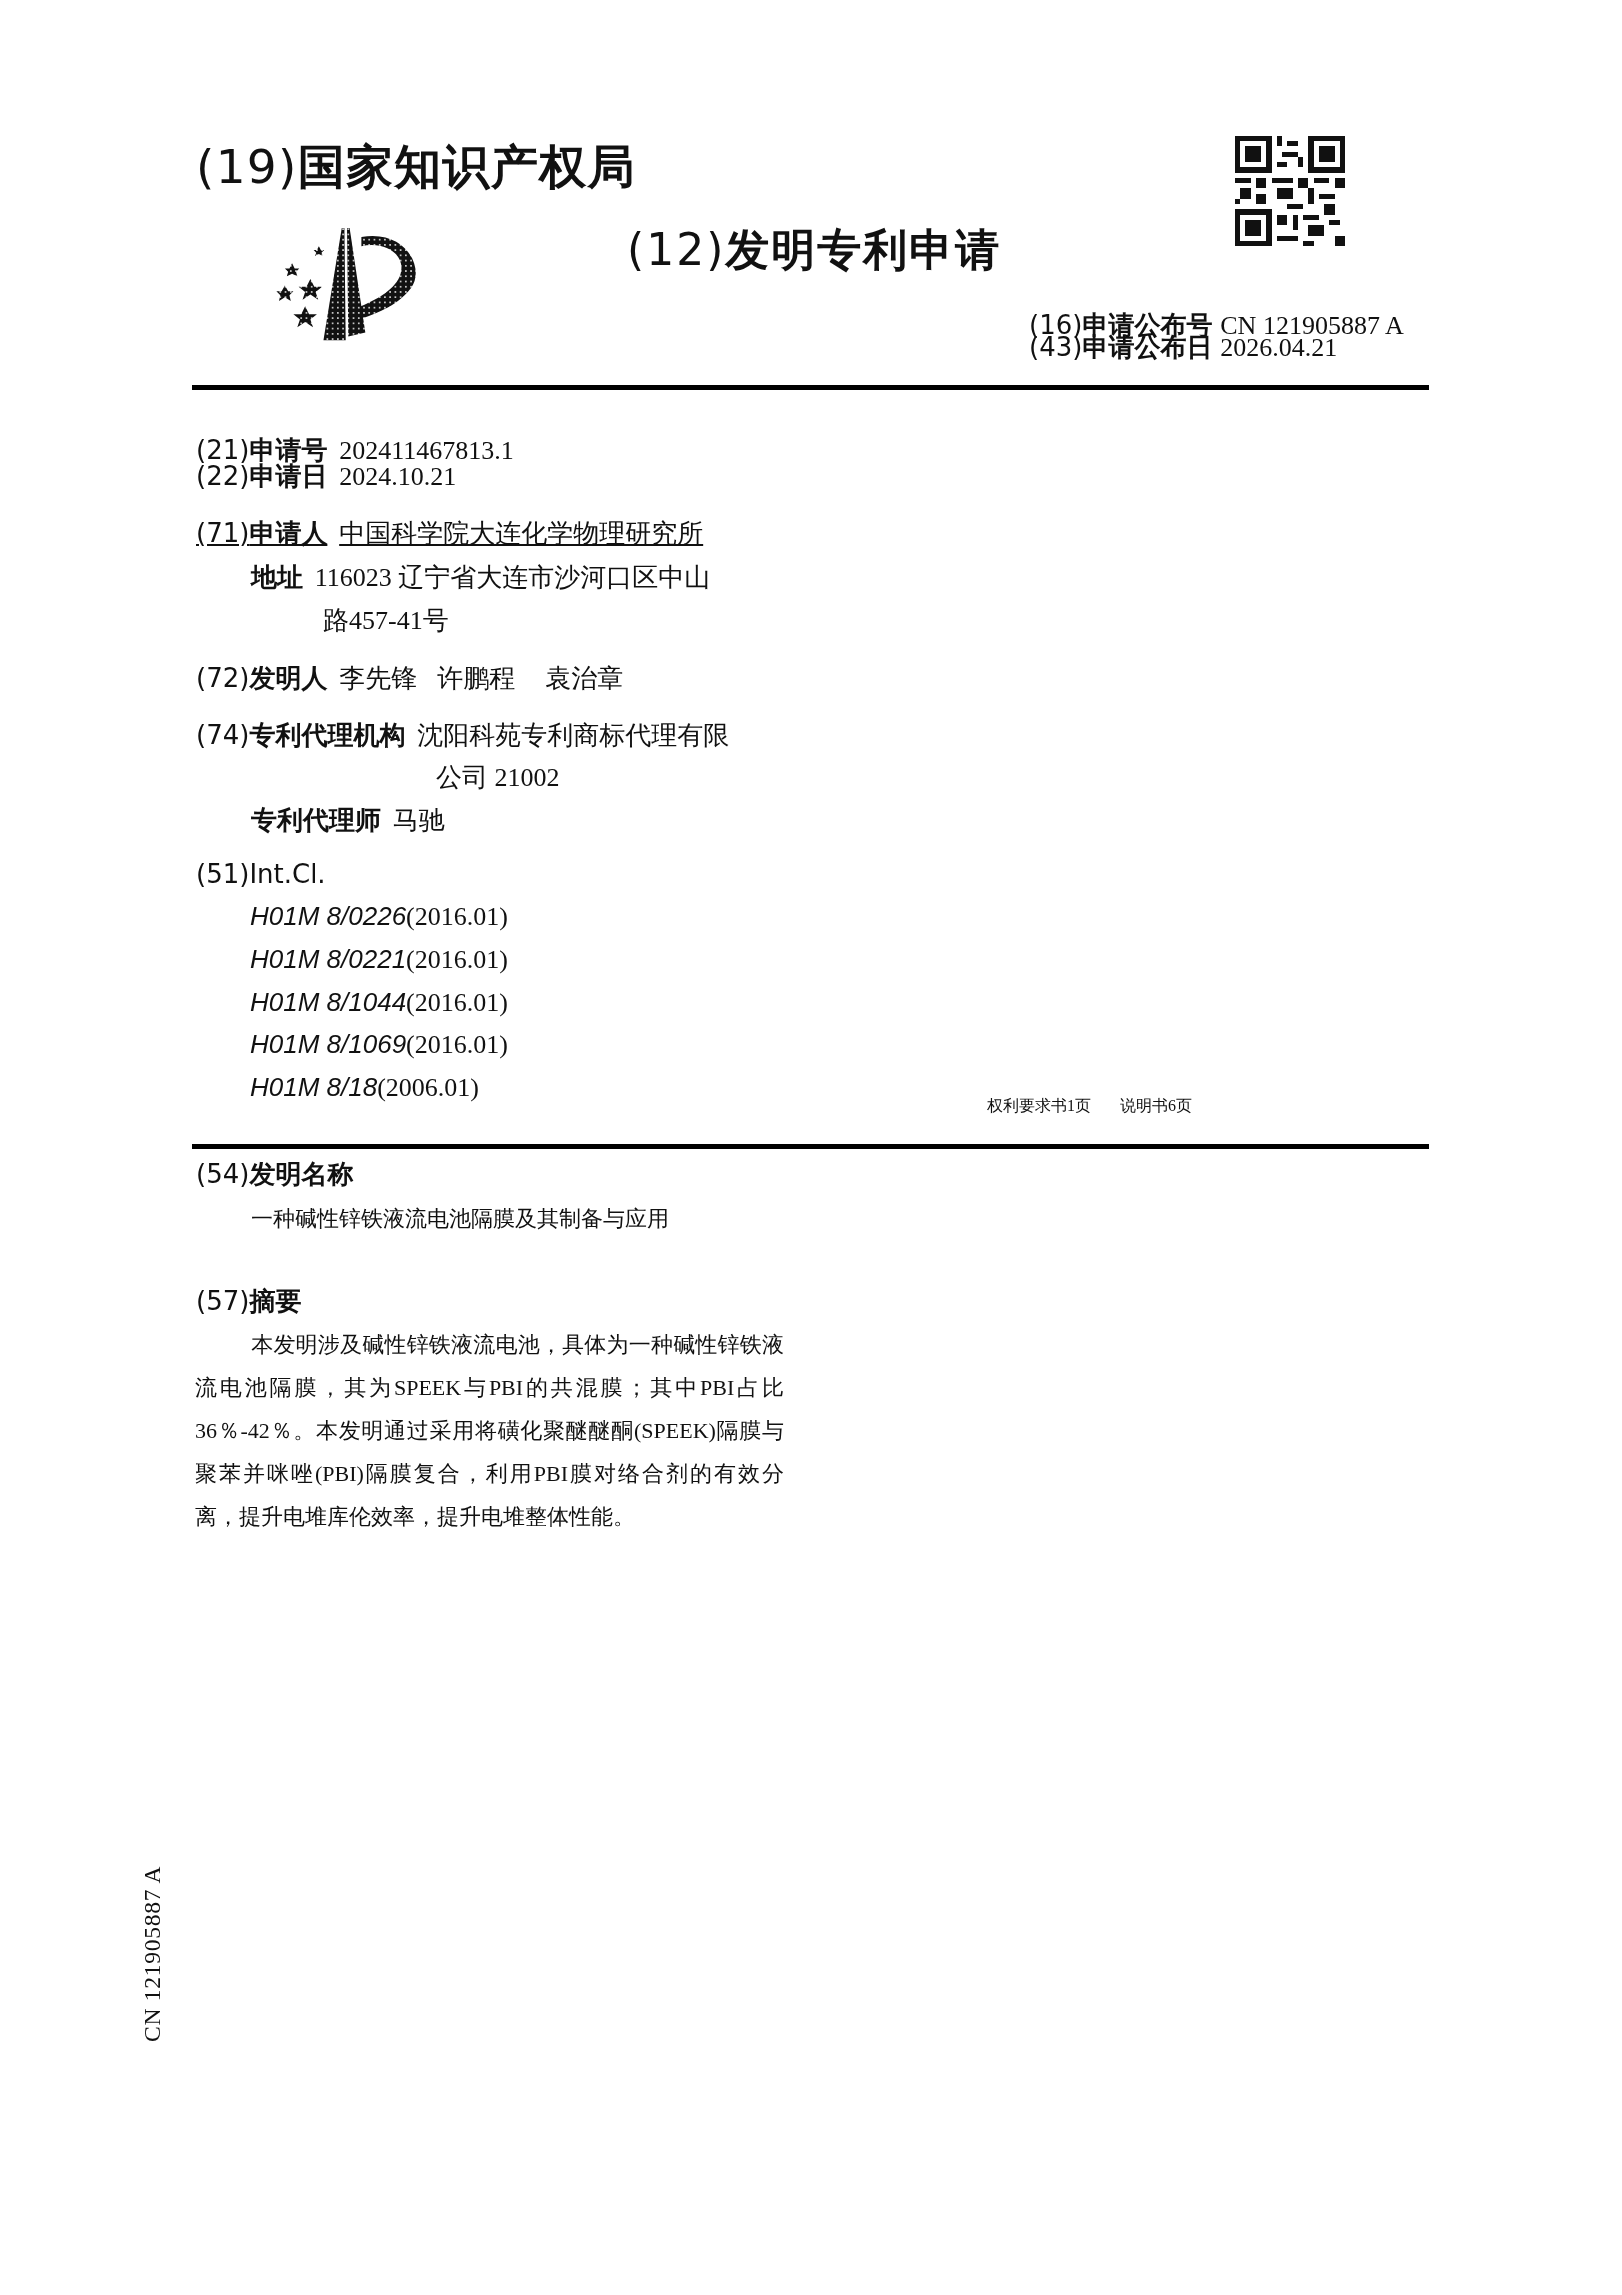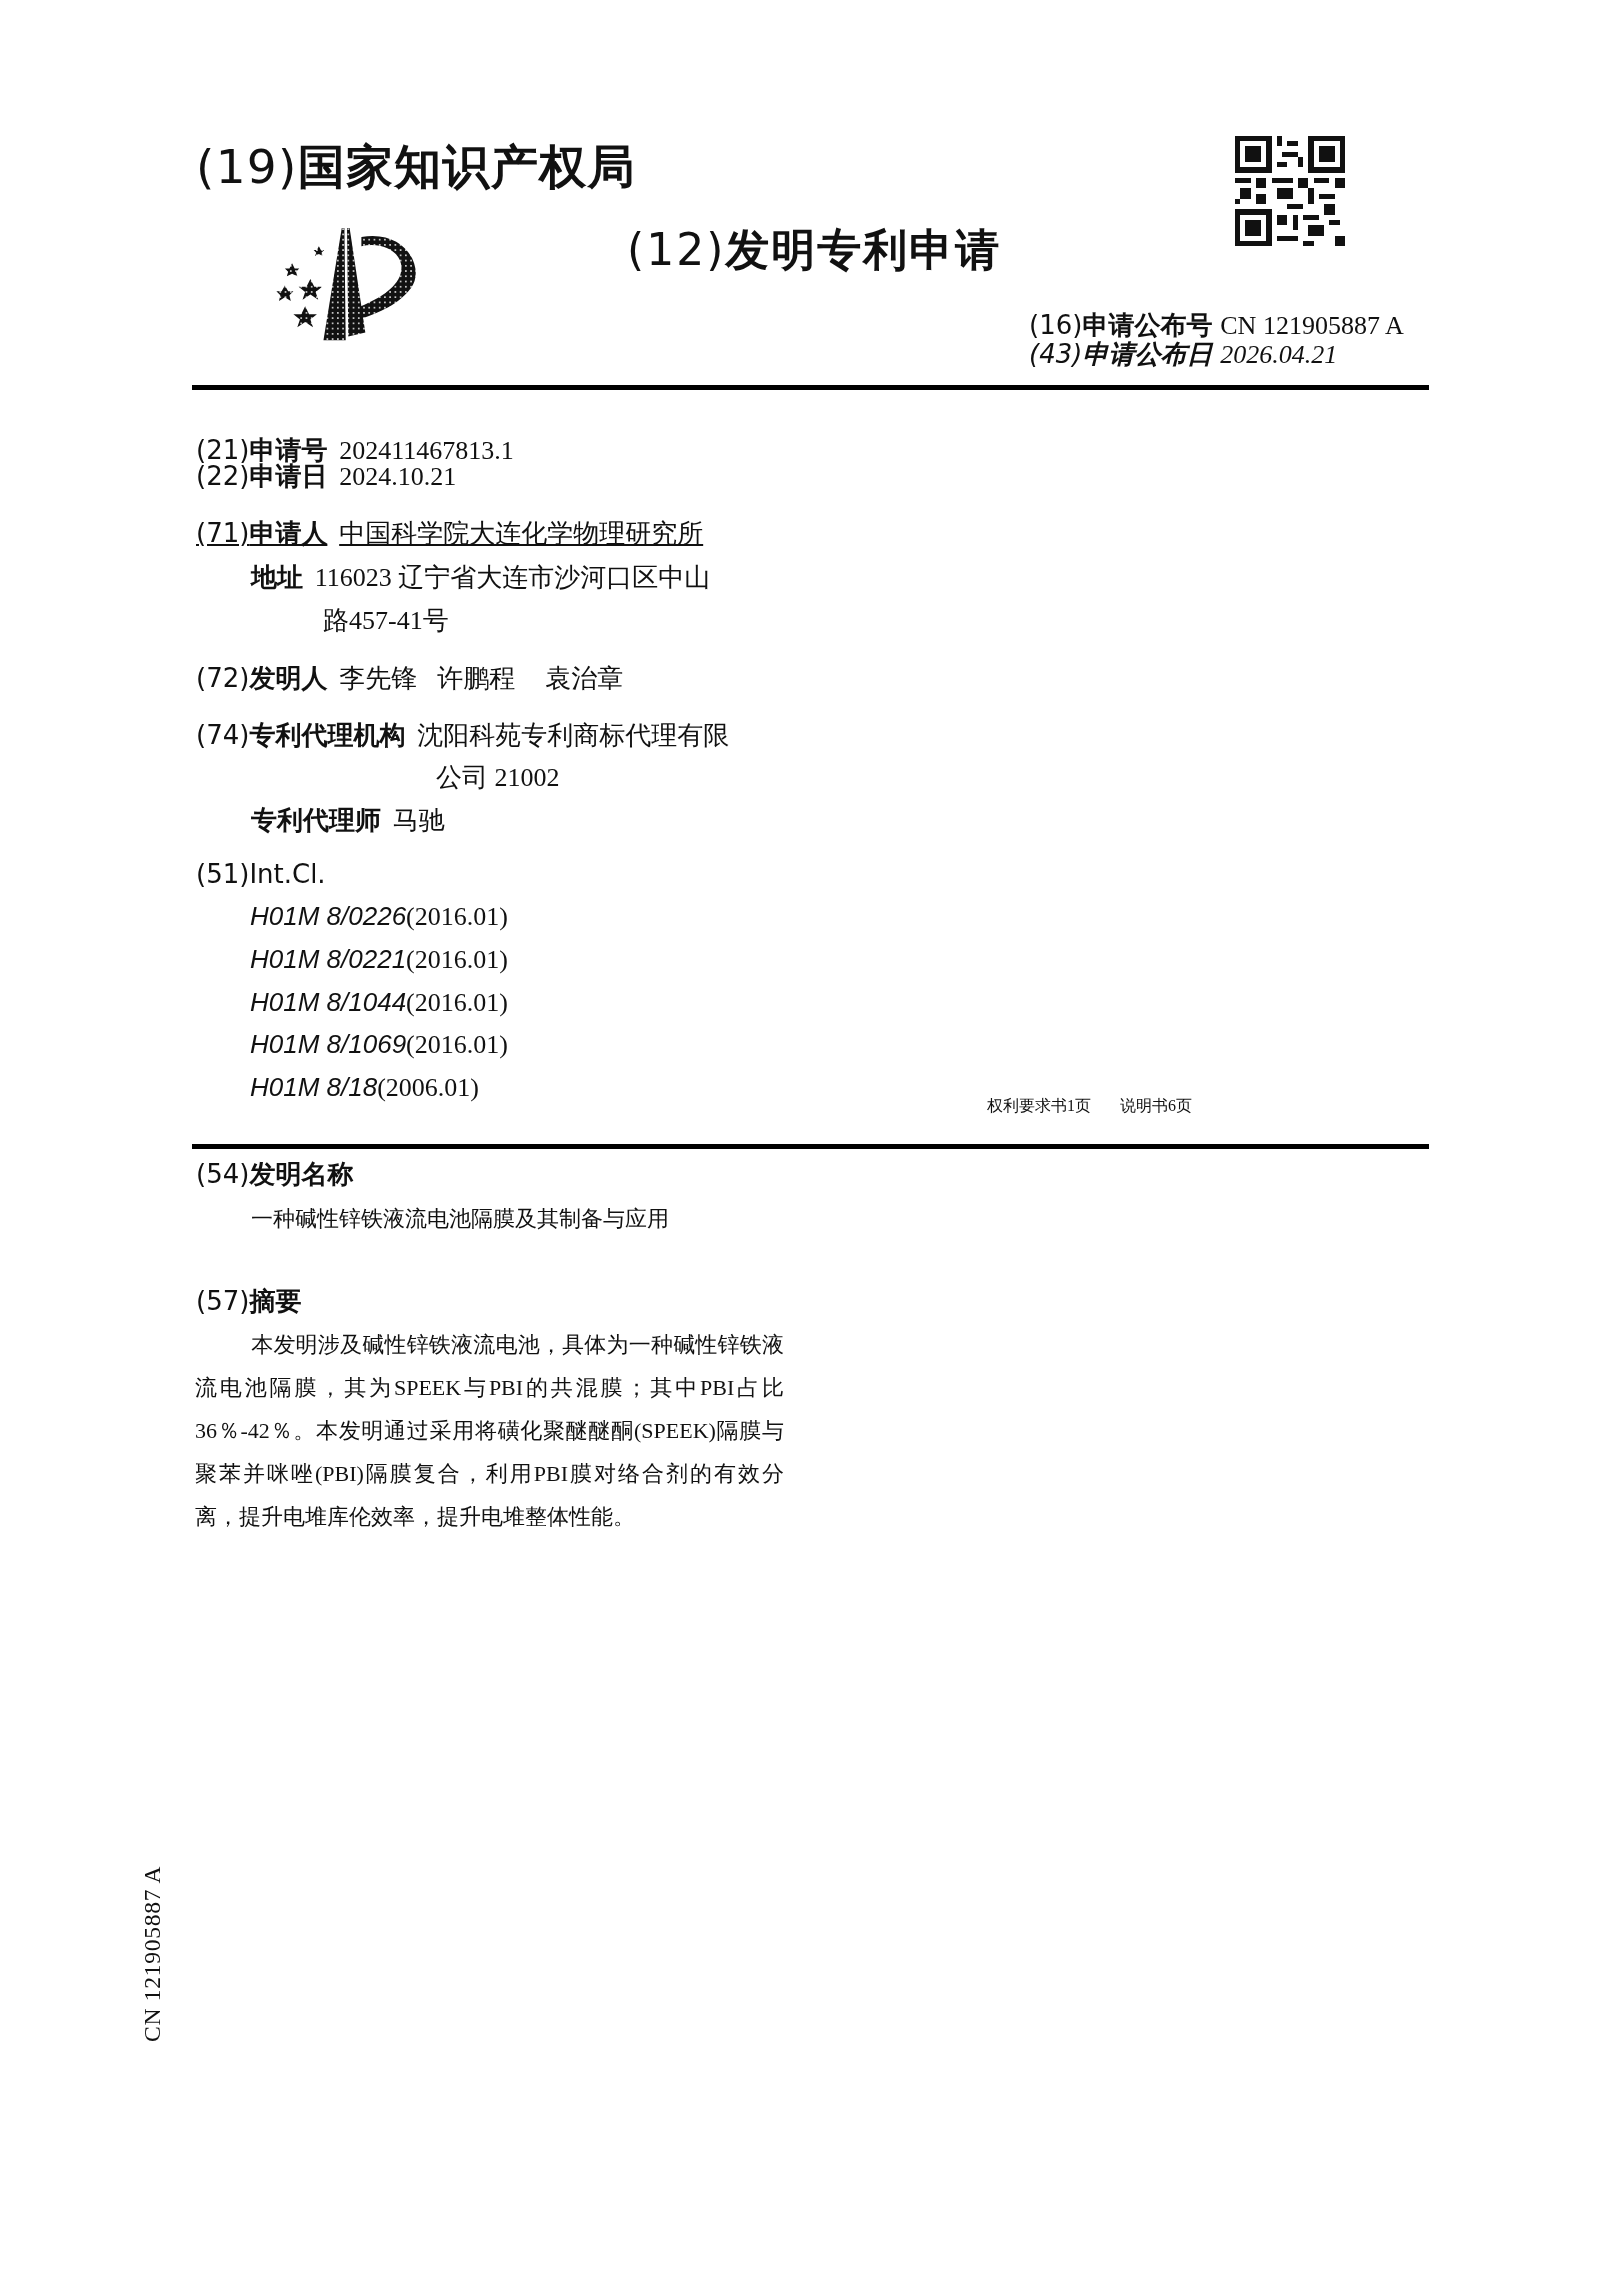--- a/index.html
+++ b/index.html
@@ -103,21 +103,21 @@
       <rect x="8" y="19" width="4" height="1"></rect>
         <rect x="19" y="19" width="2" height="2"></rect>
         <rect x="13" y="20" width="2" height="1"></rect>
     </g>
   </svg>
 </div>
 
 <div class="abs pub" style="top:308px;">
   <span class="paren">(16)</span><span class="lbl">申请公布号</span><span class="val">CN 121905887 A</span>
 </div>
-<div class="abs pub" style="top:337px;font-style:italic;">
+<div class="abs pub" style="top:330px;">
   <span class="paren">(43)</span><span class="lbl">申请公布日</span><span class="val">2026.04.21</span>
 </div>
 
 <div class="rule" style="top:385px;"></div>
 
 <div class="abs field" style="top:402px;margin-top:31px;">
   <span class="paren">(21)</span><span class="lbl">申请号</span><span class="val">202411467813.1</span>
 </div>
 
 <div class="abs field" style="top:459px;">

